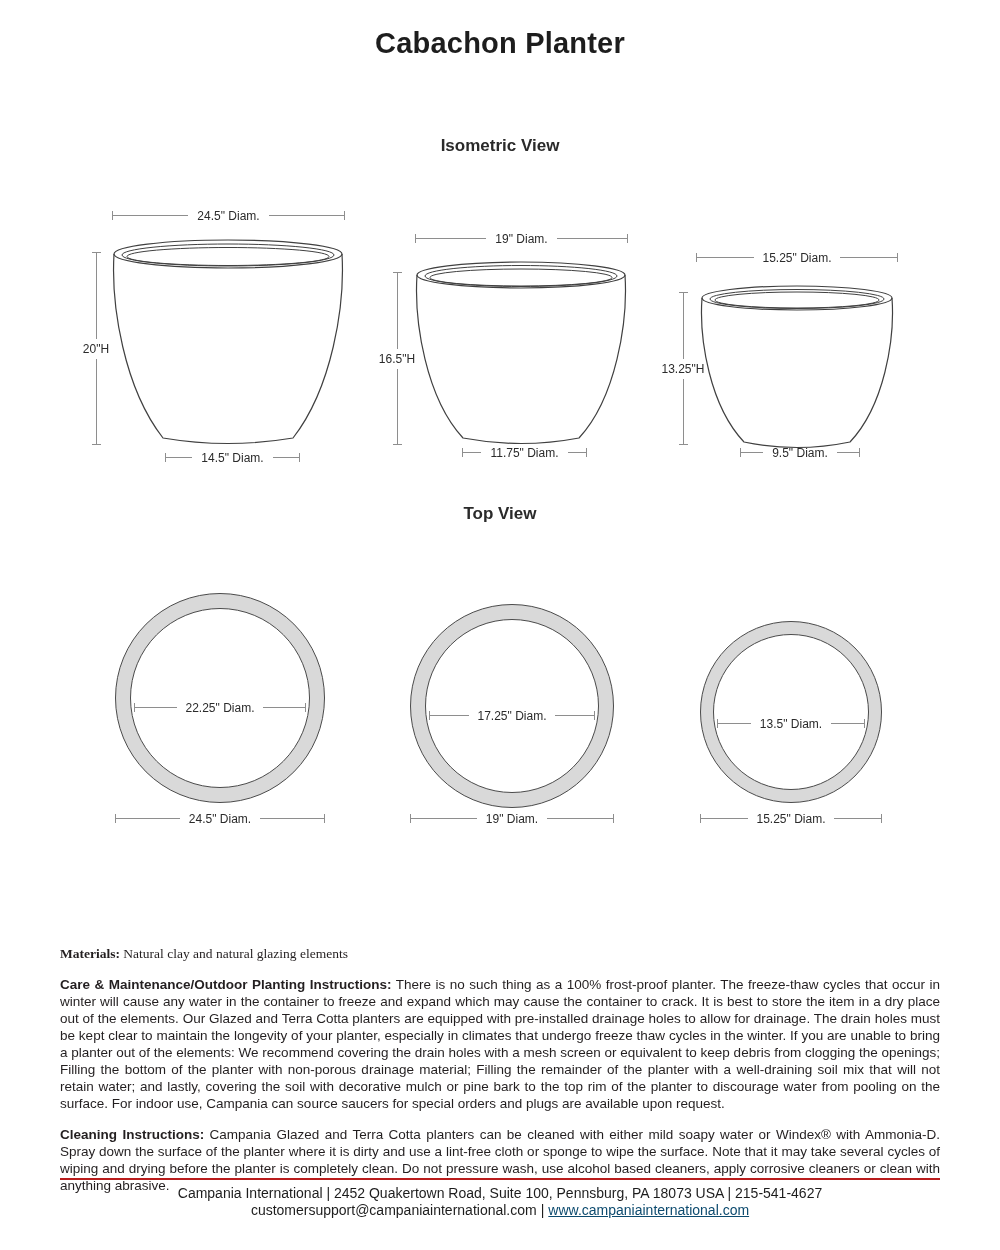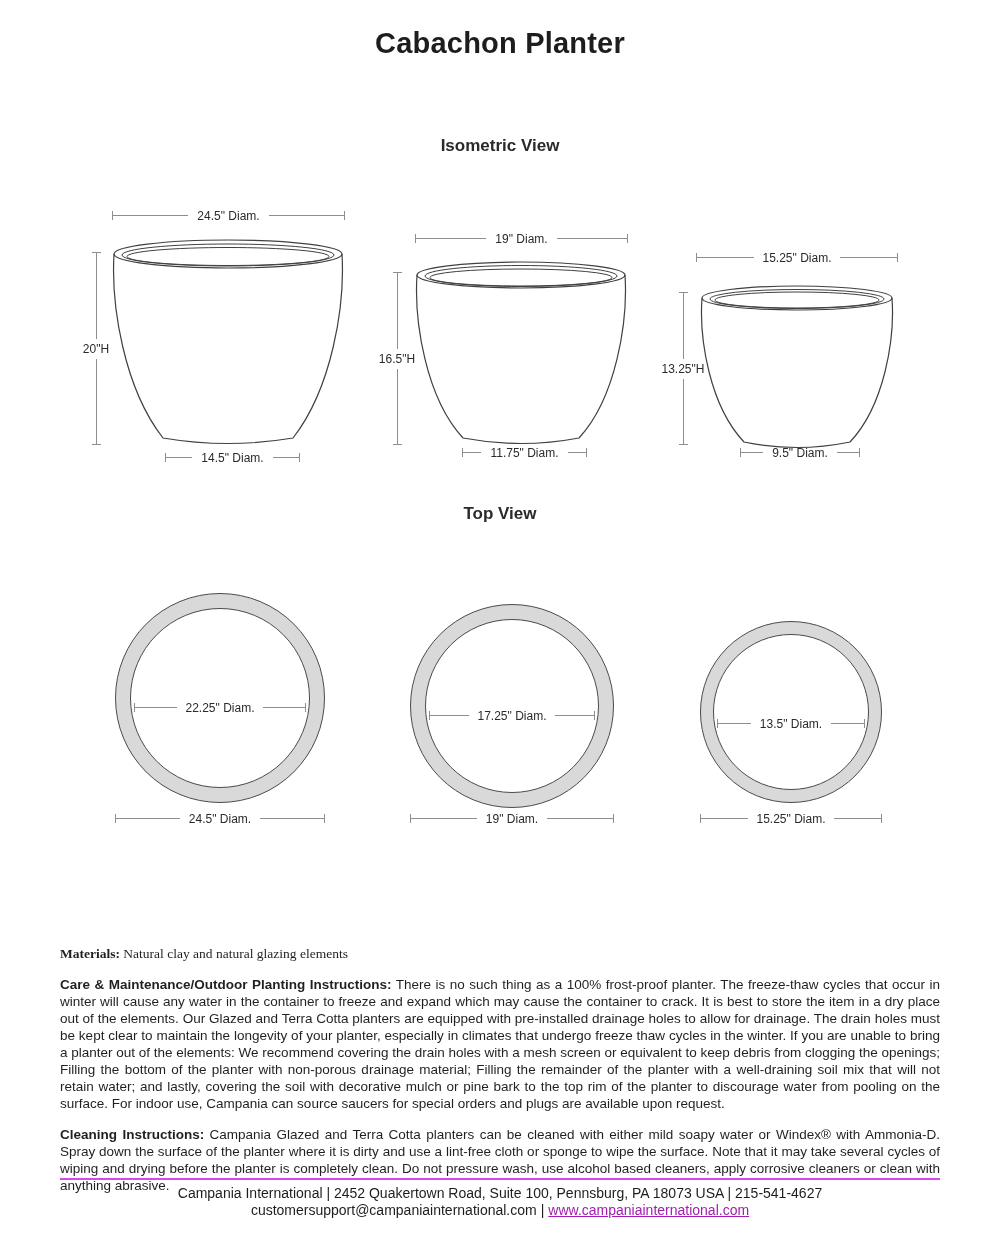--- a/index.html
+++ b/index.html
@@ -86,30 +86,30 @@
     color: #231f20;
   }
   .notes p { margin: 0 0 14px 0; text-align: justify; }
   .notes p.first { text-align: left; font-family: Liberation Serif, serif; }
   .lead { font-weight: 700; }
 
   
   .footer {
     position: absolute;
     left: 60px; right: 60px; top: 1178px;
-    border-top: 2px solid #d946ef;
+    border-top: 2px solid #b91c1c;
     padding-top: 5px;
     text-align: center;
     font-size: 14px;
     line-height: 17px;
     color: #1d1d1d;
   }
   .footer .sep { margin: 0 4px; }
   .footer a {
-    color: #a21caf;
+    color: #0c4a6e;
     text-decoration: underline;
     cursor: pointer;
   }
 </style>
 </head>
 <body>
 
 <div class="page">
 
   <h1 class="page-title">Cabachon Planter</h1>

